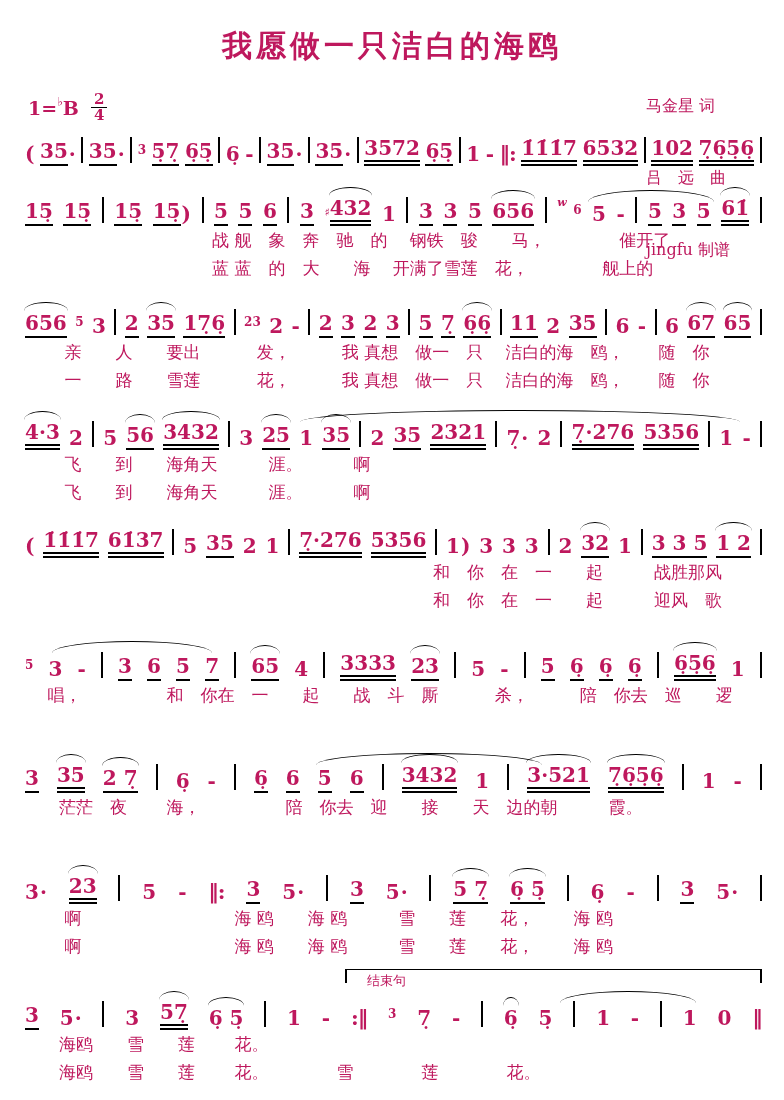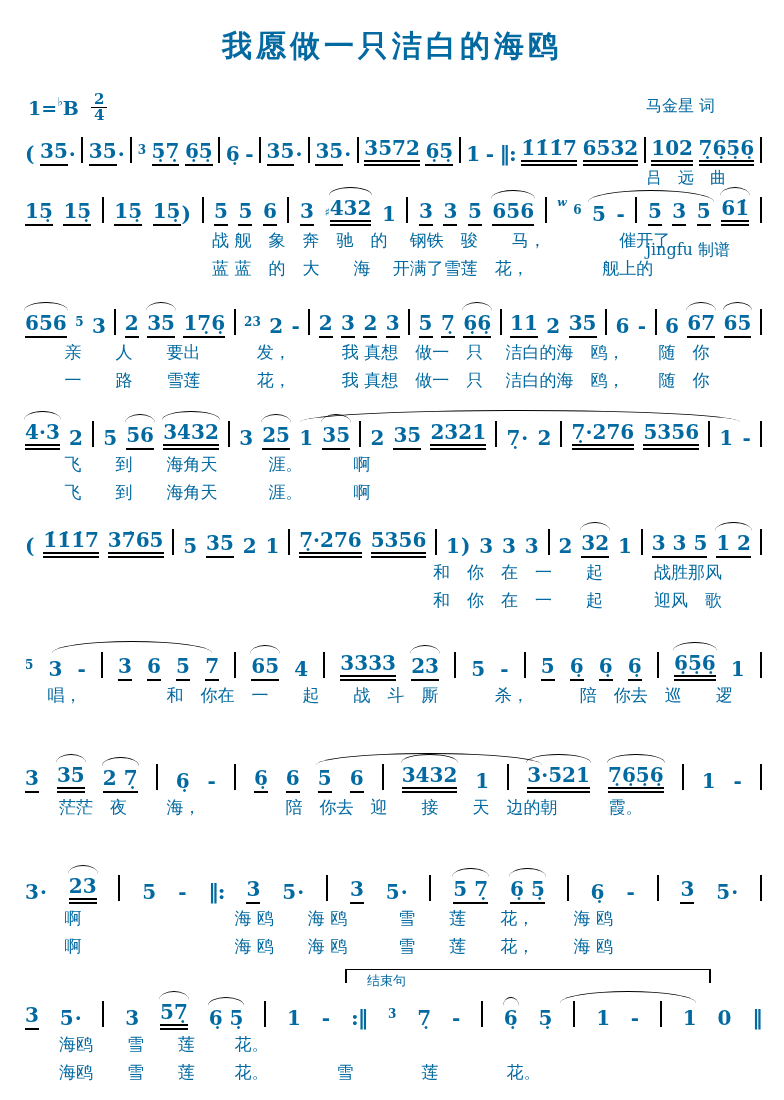--- a/index.html
+++ b/index.html
@@ -1,16 +1,16 @@
 <!DOCTYPE html>
 <html><head>
 <meta charset="utf-8">
 <style>
   html,body{margin:0;padding:0;background:#fff;}
-  .page{position:relative;width:784px;height:1100px;background:#ffffff;color:#0369a1;
+  .page{position:relative;width:784px;height:1100px;background:#ffffff;color:#be185d;
         font-family:"DejaVu Sans",sans-serif;overflow:hidden;}
   .title{position:absolute;top:26px;left:0;width:100%;margin:0;text-align:center;
          font-size:30px;font-weight:bold;letter-spacing:4px;
          font-family:"DejaVu Serif",serif;}
   .credits{position:absolute;left:646px;top:46px;font-size:16px;line-height:24px;
            white-space:pre;font-family:"DejaVu Serif",serif;}
   .keysig{position:absolute;left:28px;top:92px;font-size:19px;font-weight:bold;
           font-family:"DejaVu Serif",serif;display:flex;align-items:center;}
   .keysig .flat{display:inline-block;font-size:12px;transform:translateY(-6px);}
   .tsig{display:inline-flex;flex-direction:column;margin-left:12px;font-size:15px;
@@ -30,21 +30,21 @@
                border-top:1.6px solid #000;
                border-radius:50% 50% 0 0/100% 100% 0 0;}
   .bar{width:2px;height:26px;background:#000;margin-bottom:3px;}
   .rb,.re,.fin{font-size:21px;letter-spacing:-1px;line-height:24px;}
   .g{display:inline-block;font-size:12px;transform:translateY(-10px);line-height:12px;}
   .orn{display:inline-block;font-size:11px;font-style:italic;transform:translateY(-18px);
        margin-right:-4px;line-height:10px;}
   .pre{display:inline-block;font-size:11px;transform:translateY(-7px);}
   .post{margin-left:1px;line-height:24px;}
   .lyr{white-space:pre;font-size:17px;line-height:28px;height:28px;overflow:hidden;}
-  .bracket{position:absolute;left:345px;top:969px;width:366px;height:16px;
+  .bracket{position:absolute;left:345px;top:969px;width:417px;height:16px;
            border-top:1.6px solid #000;}
   .bracket::before,.bracket::after{content:'';position:absolute;top:0;width:1.6px;
            height:13px;background:#000;}
   .bracket::before{left:0}.bracket::after{right:0}
   .blabel{position:absolute;left:18px;top:2px;font-size:13px;background:#fff;
           padding:0 4px;}
   .slur{position:absolute;height:11px;border-top:1.6px solid #000;
         border-radius:50% 50% 0 0/100% 100% 0 0;}
   .slur-a{left:588px;top:190px;width:126px;}
   .slur-b{left:300px;top:410px;width:440px;}
@@ -218,21 +218,21 @@
           <span class="tok"><span class="core n">-</span></span>
           <span class="bar"></span>
         </div>
         <div class="lyr">　　 飞　　到　　海角天　　　涯。　　　啊</div>
         <div class="lyr">　　 飞　　到　　海角天　　　涯。　　　啊</div>
       </div>
       <div class="sys sys5">
         <div class="notes">
           <span class="tok"><span class="core n">(</span></span>
           <span class="tok"><span class="core u2">1̇1̇1̇7</span></span>
-          <span class="tok"><span class="core u2">37̇65</span></span>
+          <span class="tok"><span class="core u2">61̇37</span></span>
           <span class="bar"></span>
           <span class="tok"><span class="core n">5</span></span>
           <span class="tok"><span class="core u1">35</span></span>
           <span class="tok"><span class="core n">2</span></span>
           <span class="tok"><span class="core n">1</span></span>
           <span class="bar"></span>
           <span class="tok"><span class="core u2">7̣·276</span></span>
           <span class="tok"><span class="core u2">5356</span></span>
           <span class="bar"></span>
           <span class="tok"><span class="core n">1</span><span class="post">)</span></span>

